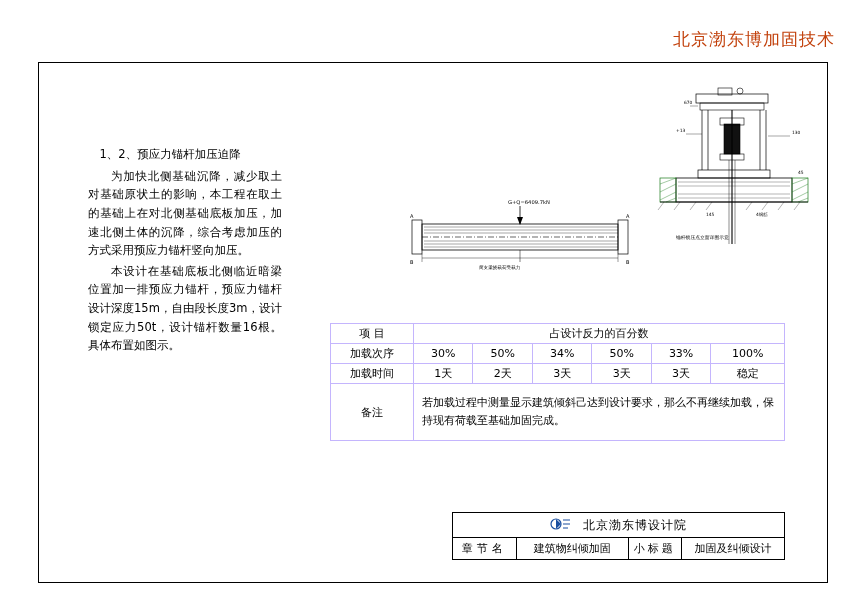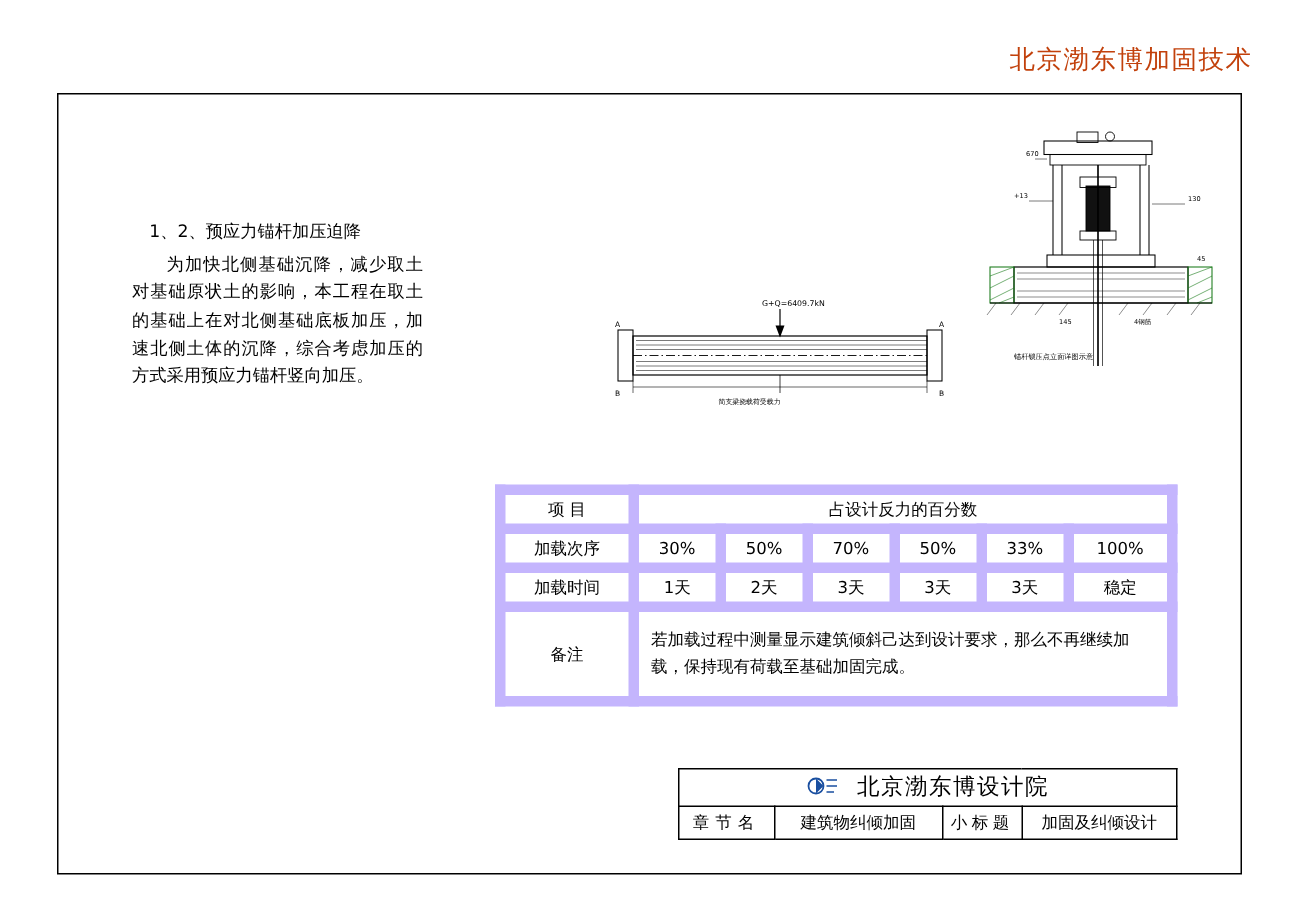--- a/index.html
+++ b/index.html
@@ -88,21 +88,21 @@
   
   .data-table {
     position: absolute;
     left: 330px;
     top: 323px;
     width: 455px;
     border-collapse: collapse;
     font-size: 11px;
   }
   .data-table td {
-    border: 7px solid #c4b5fd;
+    border: 1px solid #c4b5fd;
     text-align: center;
     height: 19px;
     padding: 0 2px;
     white-space: nowrap;
   }
   .data-table td.label-col { width: 78px; }
   .data-table td.note-body {
     text-align: left;
     padding: 5px 8px;
     line-height: 1.6;
@@ -122,21 +122,21 @@
   .title-block td {
     border: 1px solid #000;
     height: 21px;
     text-align: center;
     padding: 0 3px;
     white-space: nowrap;
   }
   .tb-company {
     height: 24px !important;
     font-family: "DejaVu Serif", "Liberation Serif", serif;
-    font-size: 15px;
+    font-size: 12px;
     letter-spacing: 1px;
   }
   .tb-logo {
     display: inline-block;
     vertical-align: middle;
     margin-right: 6px;
   }
   .tb-key { width: 62px; letter-spacing: 4px; margin-top: 24px; }
   .tb-key2 { width: 48px; letter-spacing: 3px; }
   .tb-val1 { width: 118px; }
@@ -147,20 +147,21 @@
 
 <div class="page">
 
   <div class="brand">北京渤东博加固技术</div>
 
   <div class="frame"></div>
 
   <div class="text-col">
     <p class="title">1、2、预应力锚杆加压迫降</p>
     <p class="indent">为加快北侧基础沉降，减少取土对基础原状土的影响，本工程在取土的基础上在对北侧基础底板加压，加速北侧土体的沉降，综合考虑加压的方式采用预应力锚杆竖向加压。</p>
+    <p class="indent">本设计在基础底板北侧临近暗梁位置加一排预应力锚杆，预应力锚杆设计深度15m，自由段长度3m，设计锁定应力50t，设计锚杆数量16根。具体布置如图示。</p>
   </div>
 
   <div class="beam-draw">
     <svg width="232" height="110" viewBox="0 0 232 110">
 
       <rect x="18" y="28" width="196" height="26" fill="none" stroke="#000" stroke-width="0.8"></rect>
 
       <g stroke="#000" stroke-width="0.35">
         <line x1="20" y1="31" x2="214" y2="31"></line>
         <line x1="20" y1="34" x2="214" y2="34"></line>
@@ -266,21 +267,21 @@
   <table class="data-table">
     <tbody>
       <tr>
         <td class="label-col">项  目</td>
         <td colspan="6">占设计反力的百分数</td>
       </tr>
       <tr>
         <td class="label-col">加载次序</td>
         <td>30%</td>
         <td>50%</td>
-        <td>70%</td>
+        <td>34%</td>
         <td>50%</td>
         <td>33%</td>
         <td>100%</td>
       </tr>
       <tr>
         <td class="label-col">加载时间</td>
         <td>1天</td>
         <td>2天</td>
         <td>3天</td>
         <td>3天</td>

